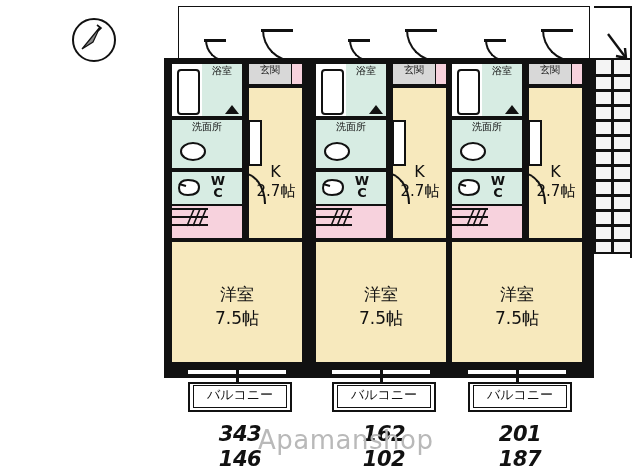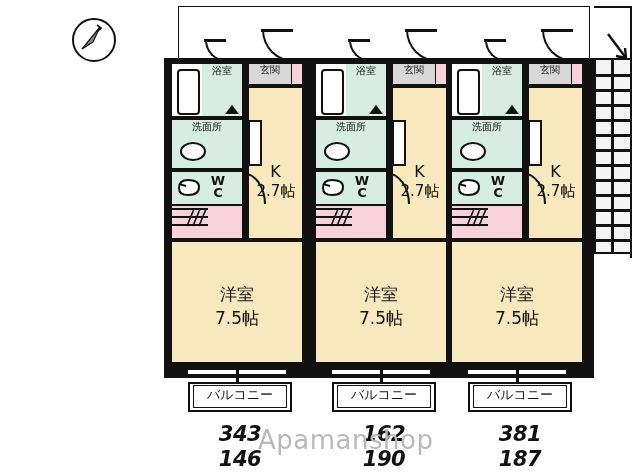--- a/index.html
+++ b/index.html
@@ -191,21 +191,21 @@
     <div class="lbl lbl-room" style="left:316px;top:310px;width:130px;font-size:17px;">7.5帖</div>
 
     <div class="abs room-white" style="left:330px;top:368px;width:102px;height:8px;border:2px solid #111;"></div>
     <div class="abs thinline" style="left:380px;top:362px;width:3px;height:20px;"></div>
 
     <div class="abs outline" style="left:332px;top:382px;width:104px;height:30px;"></div>
     <div class="abs outline-thin" style="left:337px;top:385px;width:94px;height:23px;"></div>
     <div class="lbl lbl-bal" style="left:337px;top:388px;width:94px;">バルコニー</div>
 
     <div class="unitno" style="left:344px;top:424px;width:80px;">162</div>
-    <div class="unitno" style="left:344px;top:449px;width:80px;">190</div>
+    <div class="unitno" style="left:344px;top:449px;width:80px;">102</div>
   </div>
 
   <div>
 
     <div class="abs room-wet" style="left:452px;top:64px;width:70px;height:52px;"></div>
     <div class="abs room-white" style="left:452px;top:64px;width:30px;height:52px;"></div>
     <div class="rectfix" style="left:457px;top:69px;width:19px;height:42px;border-radius:4px;"></div>
     <div class="lbl lbl-sm" style="left:482px;top:66px;width:40px;">浴室</div>
     <div class="tri tri-up" style="left:505px;top:105px;"></div>
 
@@ -253,21 +253,21 @@
     <div class="lbl lbl-room" style="left:452px;top:286px;width:130px;font-size:17px;">洋室</div>
     <div class="lbl lbl-room" style="left:452px;top:310px;width:130px;font-size:17px;">7.5帖</div>
 
     <div class="abs room-white" style="left:466px;top:368px;width:102px;height:8px;border:2px solid #111;"></div>
     <div class="abs thinline" style="left:516px;top:362px;width:3px;height:20px;"></div>
 
     <div class="abs outline" style="left:468px;top:382px;width:104px;height:30px;"></div>
     <div class="abs outline-thin" style="left:473px;top:385px;width:94px;height:23px;"></div>
     <div class="lbl lbl-bal" style="left:473px;top:388px;width:94px;">バルコニー</div>
 
-    <div class="unitno" style="left:480px;top:424px;width:80px;">381</div>
+    <div class="unitno" style="left:480px;top:424px;width:80px;">201</div>
     <div class="unitno" style="left:480px;top:449px;width:80px;">187</div>
   </div>
 
   <div class="stair" style="left:594px;top:58px;width:38px;height:196px;">
     <div class="abs" style="left:0;top:0;width:38px;height:196px;background:#f4f4f4;border:2px solid #111;box-sizing:border-box;"></div>
     <div class="tread" style="left:0;top:16px;width:38px;height:3px;"></div>
     <div class="tread" style="left:0;top:31px;width:38px;height:3px;"></div>
     <div class="tread" style="left:0;top:46px;width:38px;height:3px;"></div>
     <div class="tread" style="left:0;top:61px;width:38px;height:3px;"></div>
     <div class="tread" style="left:0;top:76px;width:38px;height:3px;"></div>

